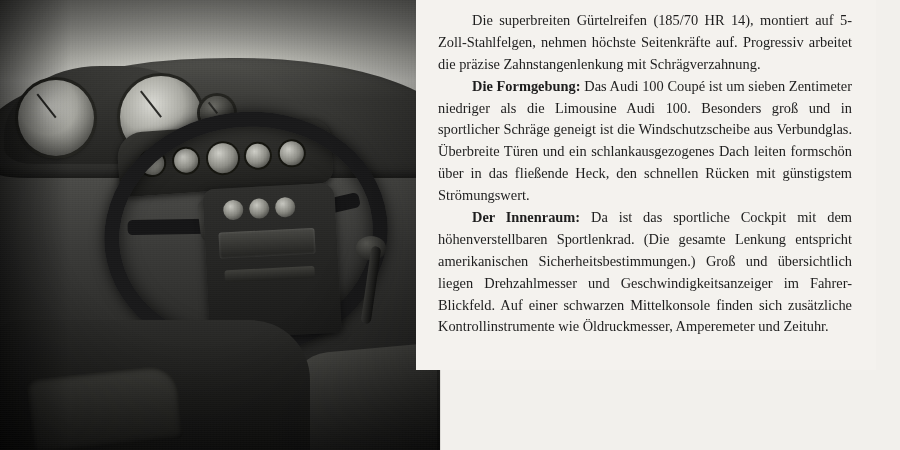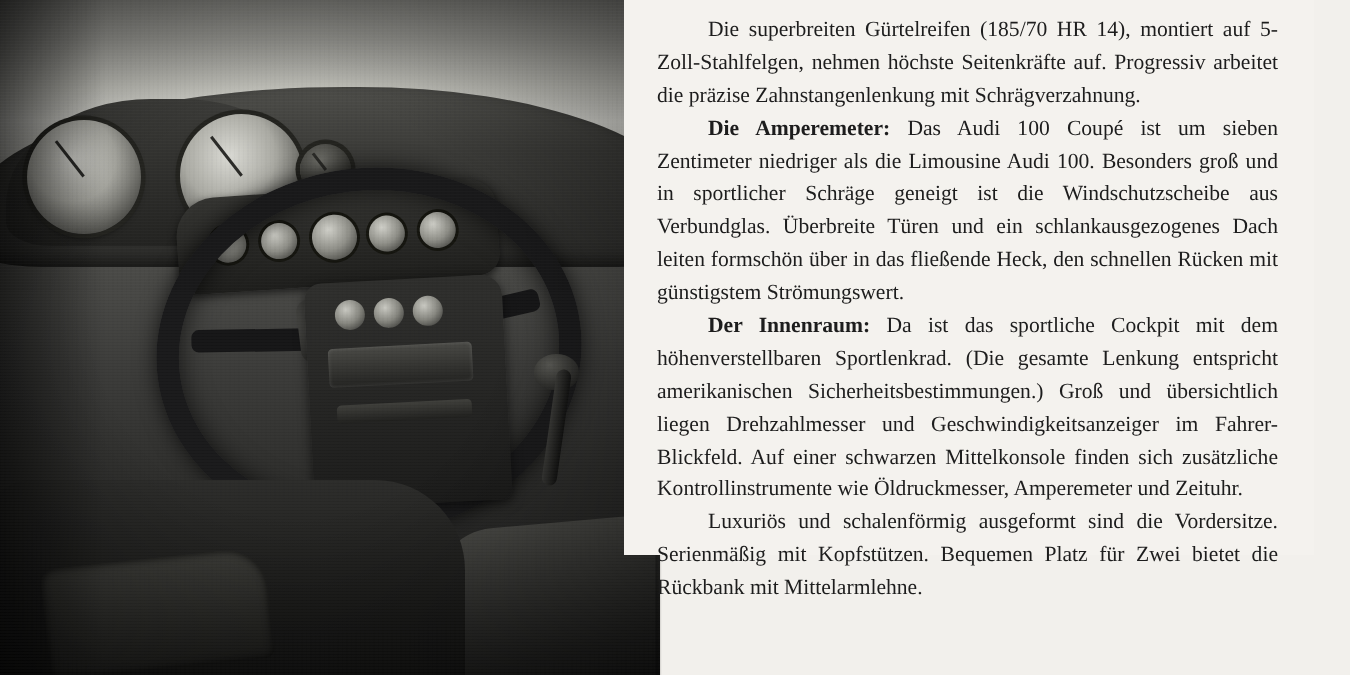--- a/index.html
+++ b/index.html
@@ -301,25 +301,22 @@
   <div class="seam"></div>
 
   <div class="textcol">
 
     <p>
       <span>Die superbreiten Gürtelreifen (185/70 HR 14), montiert auf 5-Zoll-Stahlfelgen, nehmen höchste Seitenkräfte auf. Progressiv arbeitet die präzise Zahnstangenlenkung mit Schrägverzahnung.</span>
     </p>
 
 
     <p>
-      <span class="lead">Die Amperemeter:</span><span> Das Audi 100 Coupé ist um sieben Zentimeter niedriger als die Limousine Audi 100. Besonders groß und in sportlicher Schräge geneigt ist die Windschutzscheibe aus Verbundglas. Überbreite Türen und ein schlankausgezogenes Dach leiten formschön über in das fließende Heck, den schnellen Rücken mit günstigstem Strömungswert.</span>
+      <span class="lead">Die Formgebung:</span><span> Das Audi 100 Coupé ist um sieben Zentimeter niedriger als die Limousine Audi 100. Besonders groß und in sportlicher Schräge geneigt ist die Windschutzscheibe aus Verbundglas. Überbreite Türen und ein schlankausgezogenes Dach leiten formschön über in das fließende Heck, den schnellen Rücken mit günstigstem Strömungswert.</span>
     </p>
 
     <p>
       <span class="lead">Der Innenraum:</span><span> Da ist das sportliche Cockpit mit dem höhenverstellbaren Sportlenkrad. (Die gesamte Lenkung entspricht amerikanischen Sicherheitsbestimmungen.) Groß und übersichtlich liegen Drehzahlmesser und Geschwindigkeitsanzeiger im Fahrer-Blickfeld. Auf einer schwarzen Mittelkonsole finden sich zusätzliche Kontrollinstrumente wie Öldruckmesser, Amperemeter und Zeituhr.</span>
     </p>
 
-    <p>
-      <span>Luxuriös und schalenförmig ausgeformt sind die Vordersitze. Serienmäßig mit Kopfstützen. Bequemen Platz für Zwei bietet die Rückbank mit Mittelarmlehne.</span>
-    </p>
 
   </div>
 </div>
 
 </body></html>

